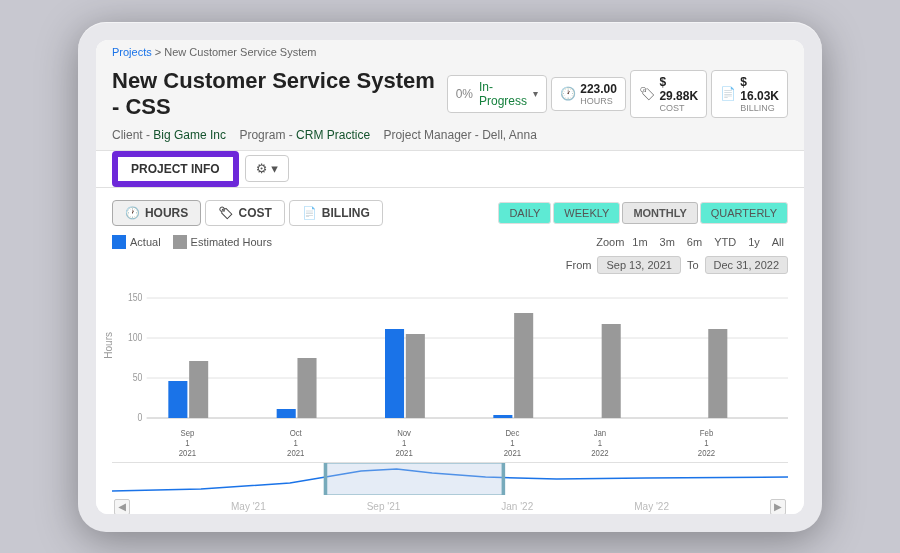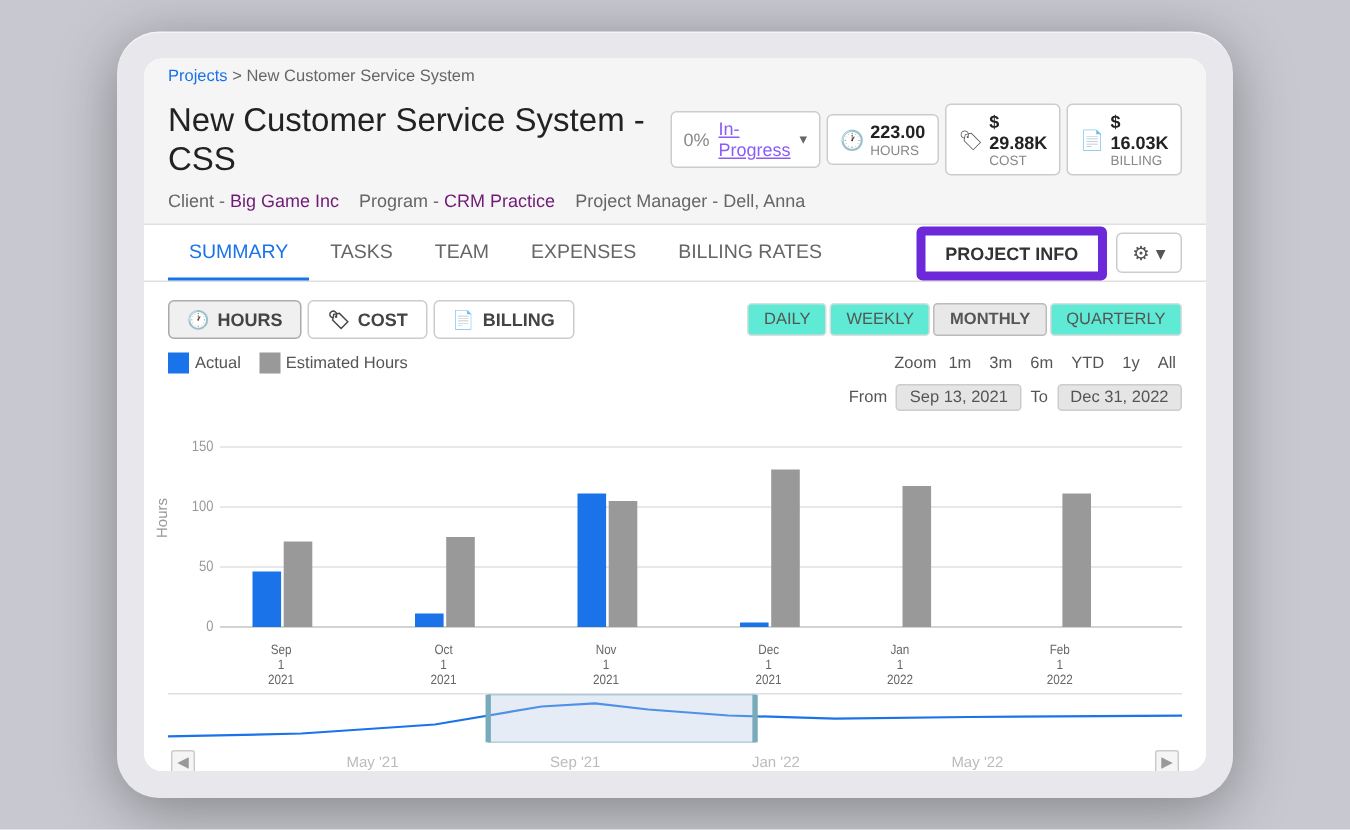--- a/index.html
+++ b/index.html
@@ -36,21 +36,21 @@
     }
     .breadcrumb a { color: #1a73e8; text-decoration: none; }
     .project-header {
       display: flex;
       align-items: center;
       justify-content: space-between;
       padding: 6px 0 8px 0;
     }
     .project-title {
       font-size: 22px;
-      font-weight: 400;
+      font-weight: 700;
       color: #222;
     }
     .header-stats {
       display: flex;
       align-items: center;
       gap: 4px;
     }
     .stat-pill {
       display: flex;
       align-items: center;
@@ -78,30 +78,29 @@
     }
     .stat-pill.status-pill {
       gap: 6px;
     }
     .status-pct {
       font-size: 12px;
       color: #888;
     }
     .status-text {
       font-size: 12px;
-      color: #8b5cf6;
-      text-decoration: underline;
+      color: #15803d;
     }
     .chevron { font-size: 10px; color: #666; }
     .meta-row {
       font-size: 12px;
       color: #666;
       padding-bottom: 8px;
     }
-    .meta-row a { color: #701a75; text-decoration: none; }
+    .meta-row a { color: #14532d; text-decoration: none; }
     .nav-tabs {
       display: flex;
       align-items: center;
       justify-content: space-between;
       padding: 0 16px;
       background: #fff;
       border-bottom: 1px solid #e0e0e0;
     }
     .nav-left { display: flex; align-items: center; gap: 0; }
     .nav-tab {
@@ -295,27 +294,20 @@
         &nbsp;&nbsp;
         <span>Program - </span>
         <a>CRM Practice</a>
         &nbsp;&nbsp;
         <span>Project Manager - </span>
         <span>Dell, Anna</span>
       </div>
     </div>
 
     <div class="nav-tabs">
-      <div class="nav-left">
-        <div class="nav-tab active">SUMMARY</div>
-        <div class="nav-tab">TASKS</div>
-        <div class="nav-tab">TEAM</div>
-        <div class="nav-tab">EXPENSES</div>
-        <div class="nav-tab">BILLING RATES</div>
-      </div>
       <div class="nav-right">
         <button class="project-info-btn">PROJECT INFO</button>
         <button class="gear-btn">
           <span>⚙</span>
           <span>▾</span>
         </button>
       </div>
     </div>
 
     <div class="content-area">

